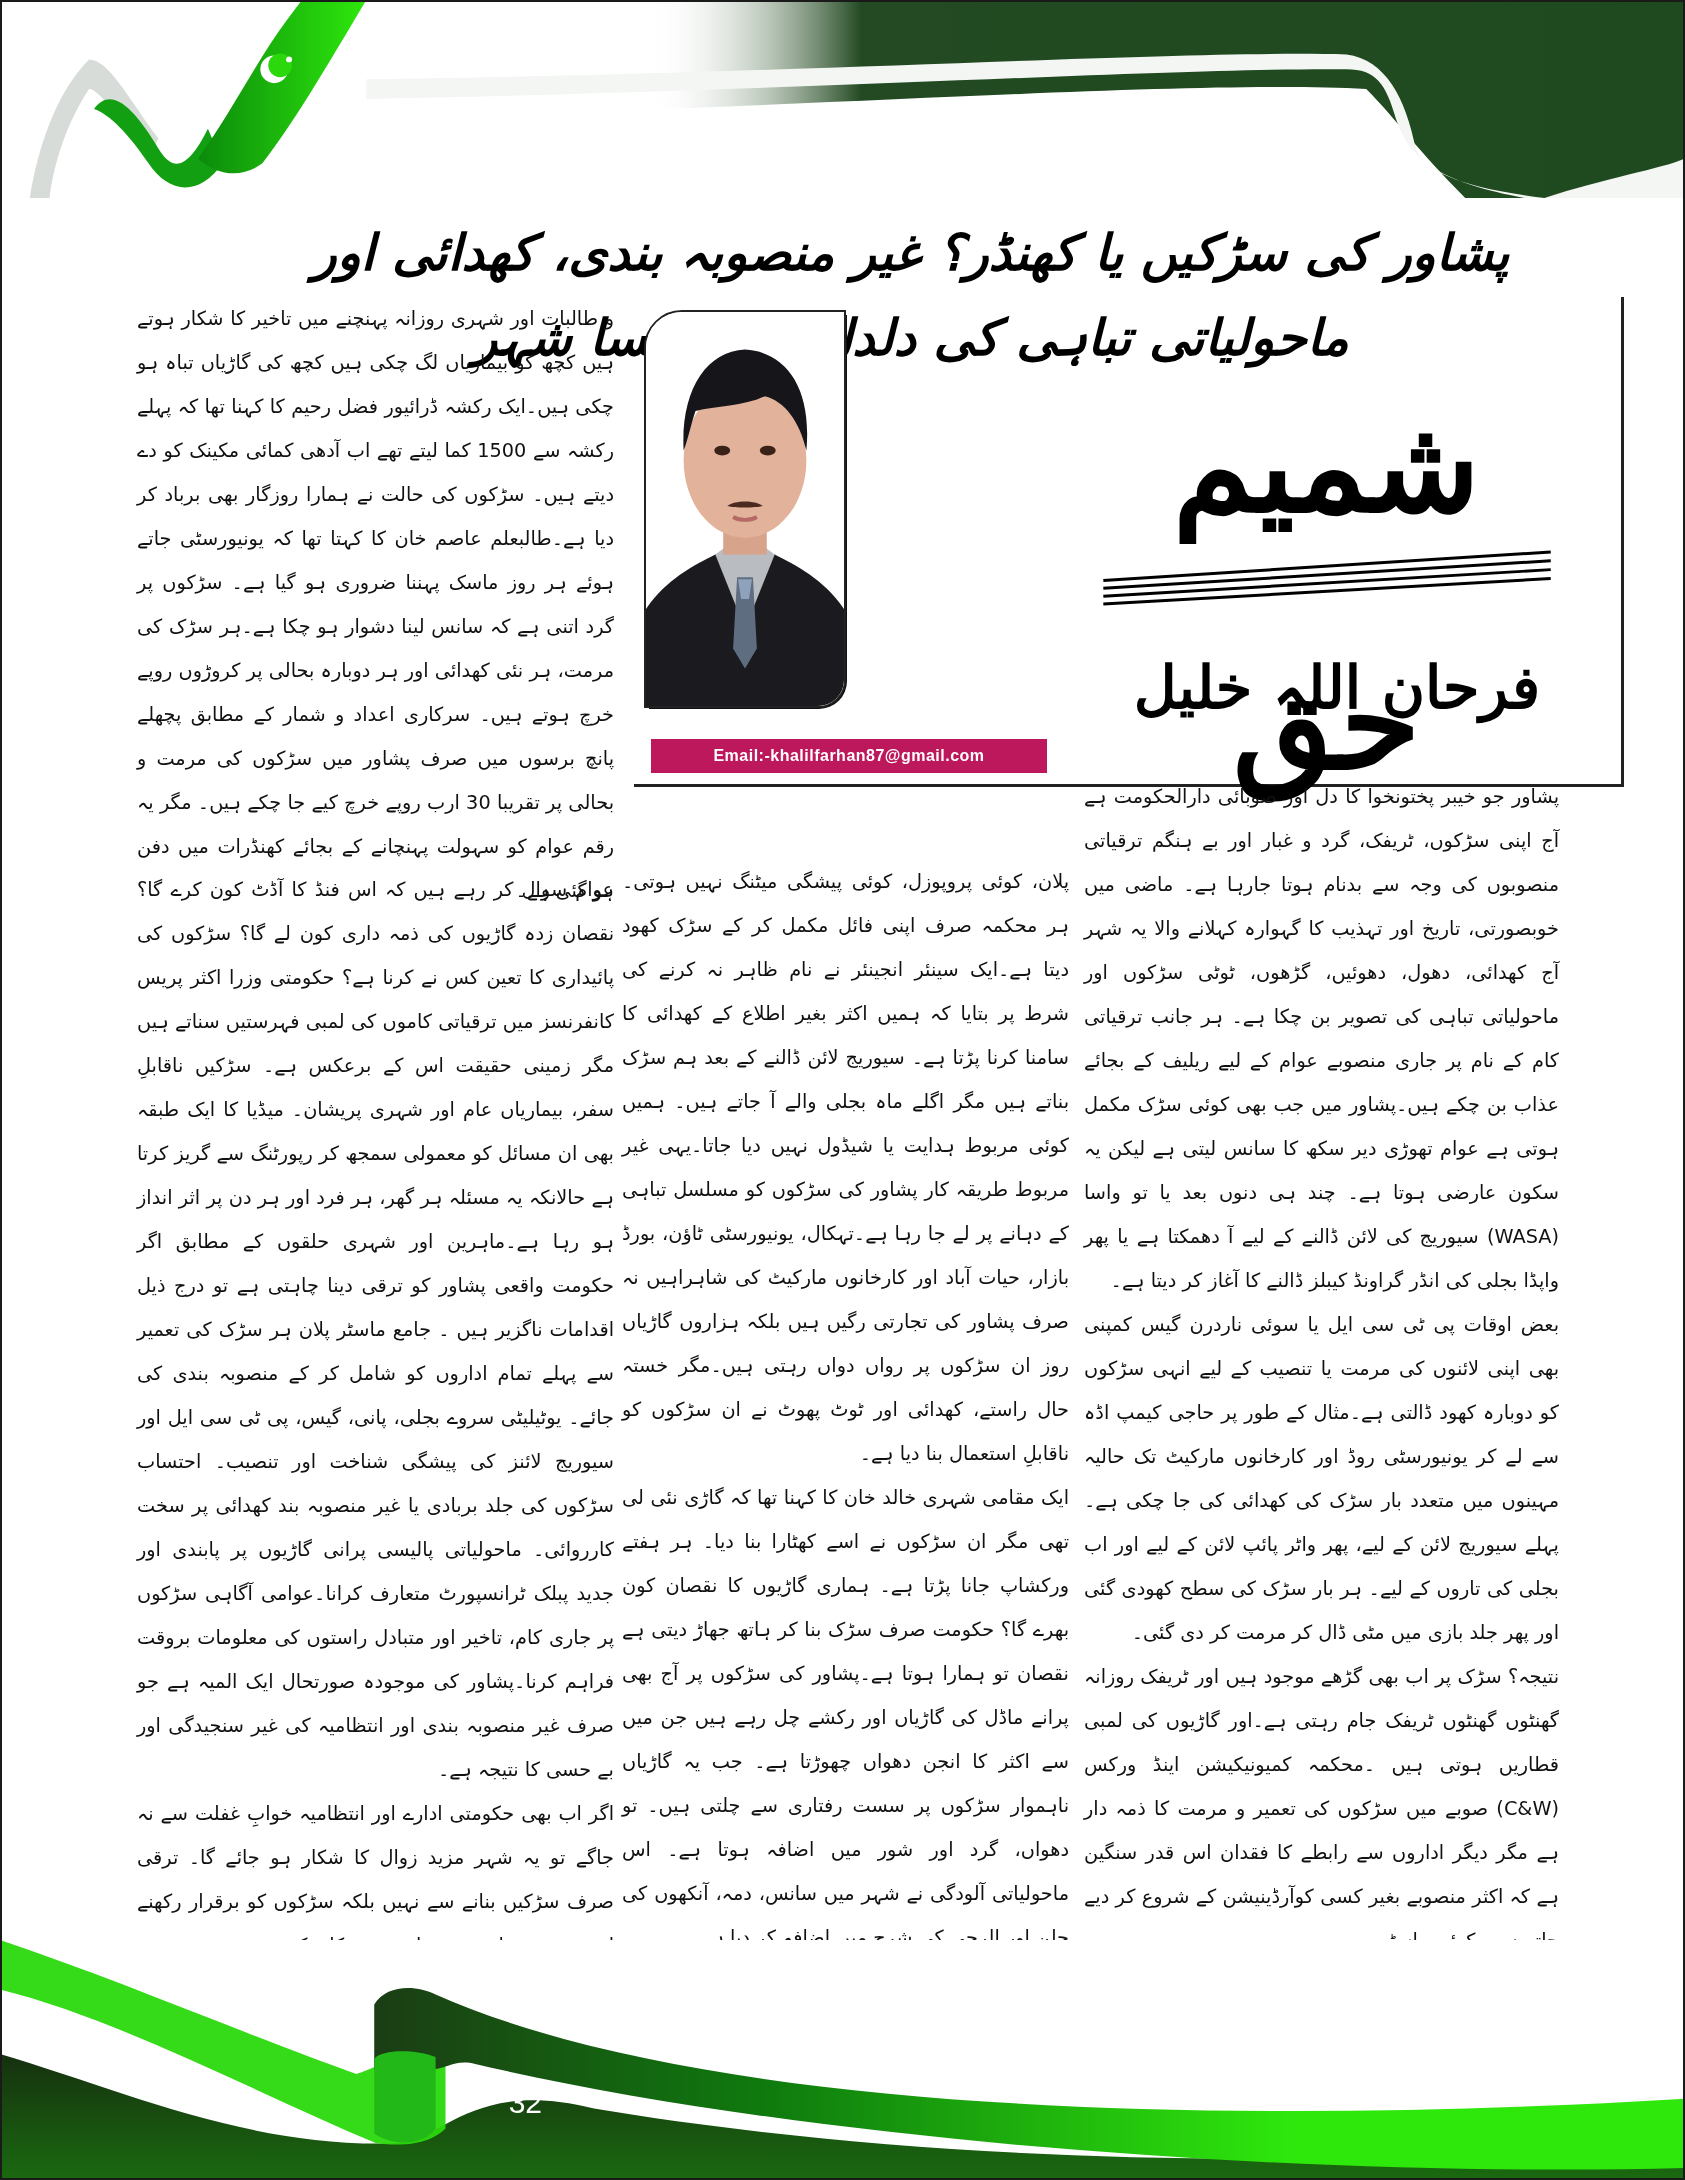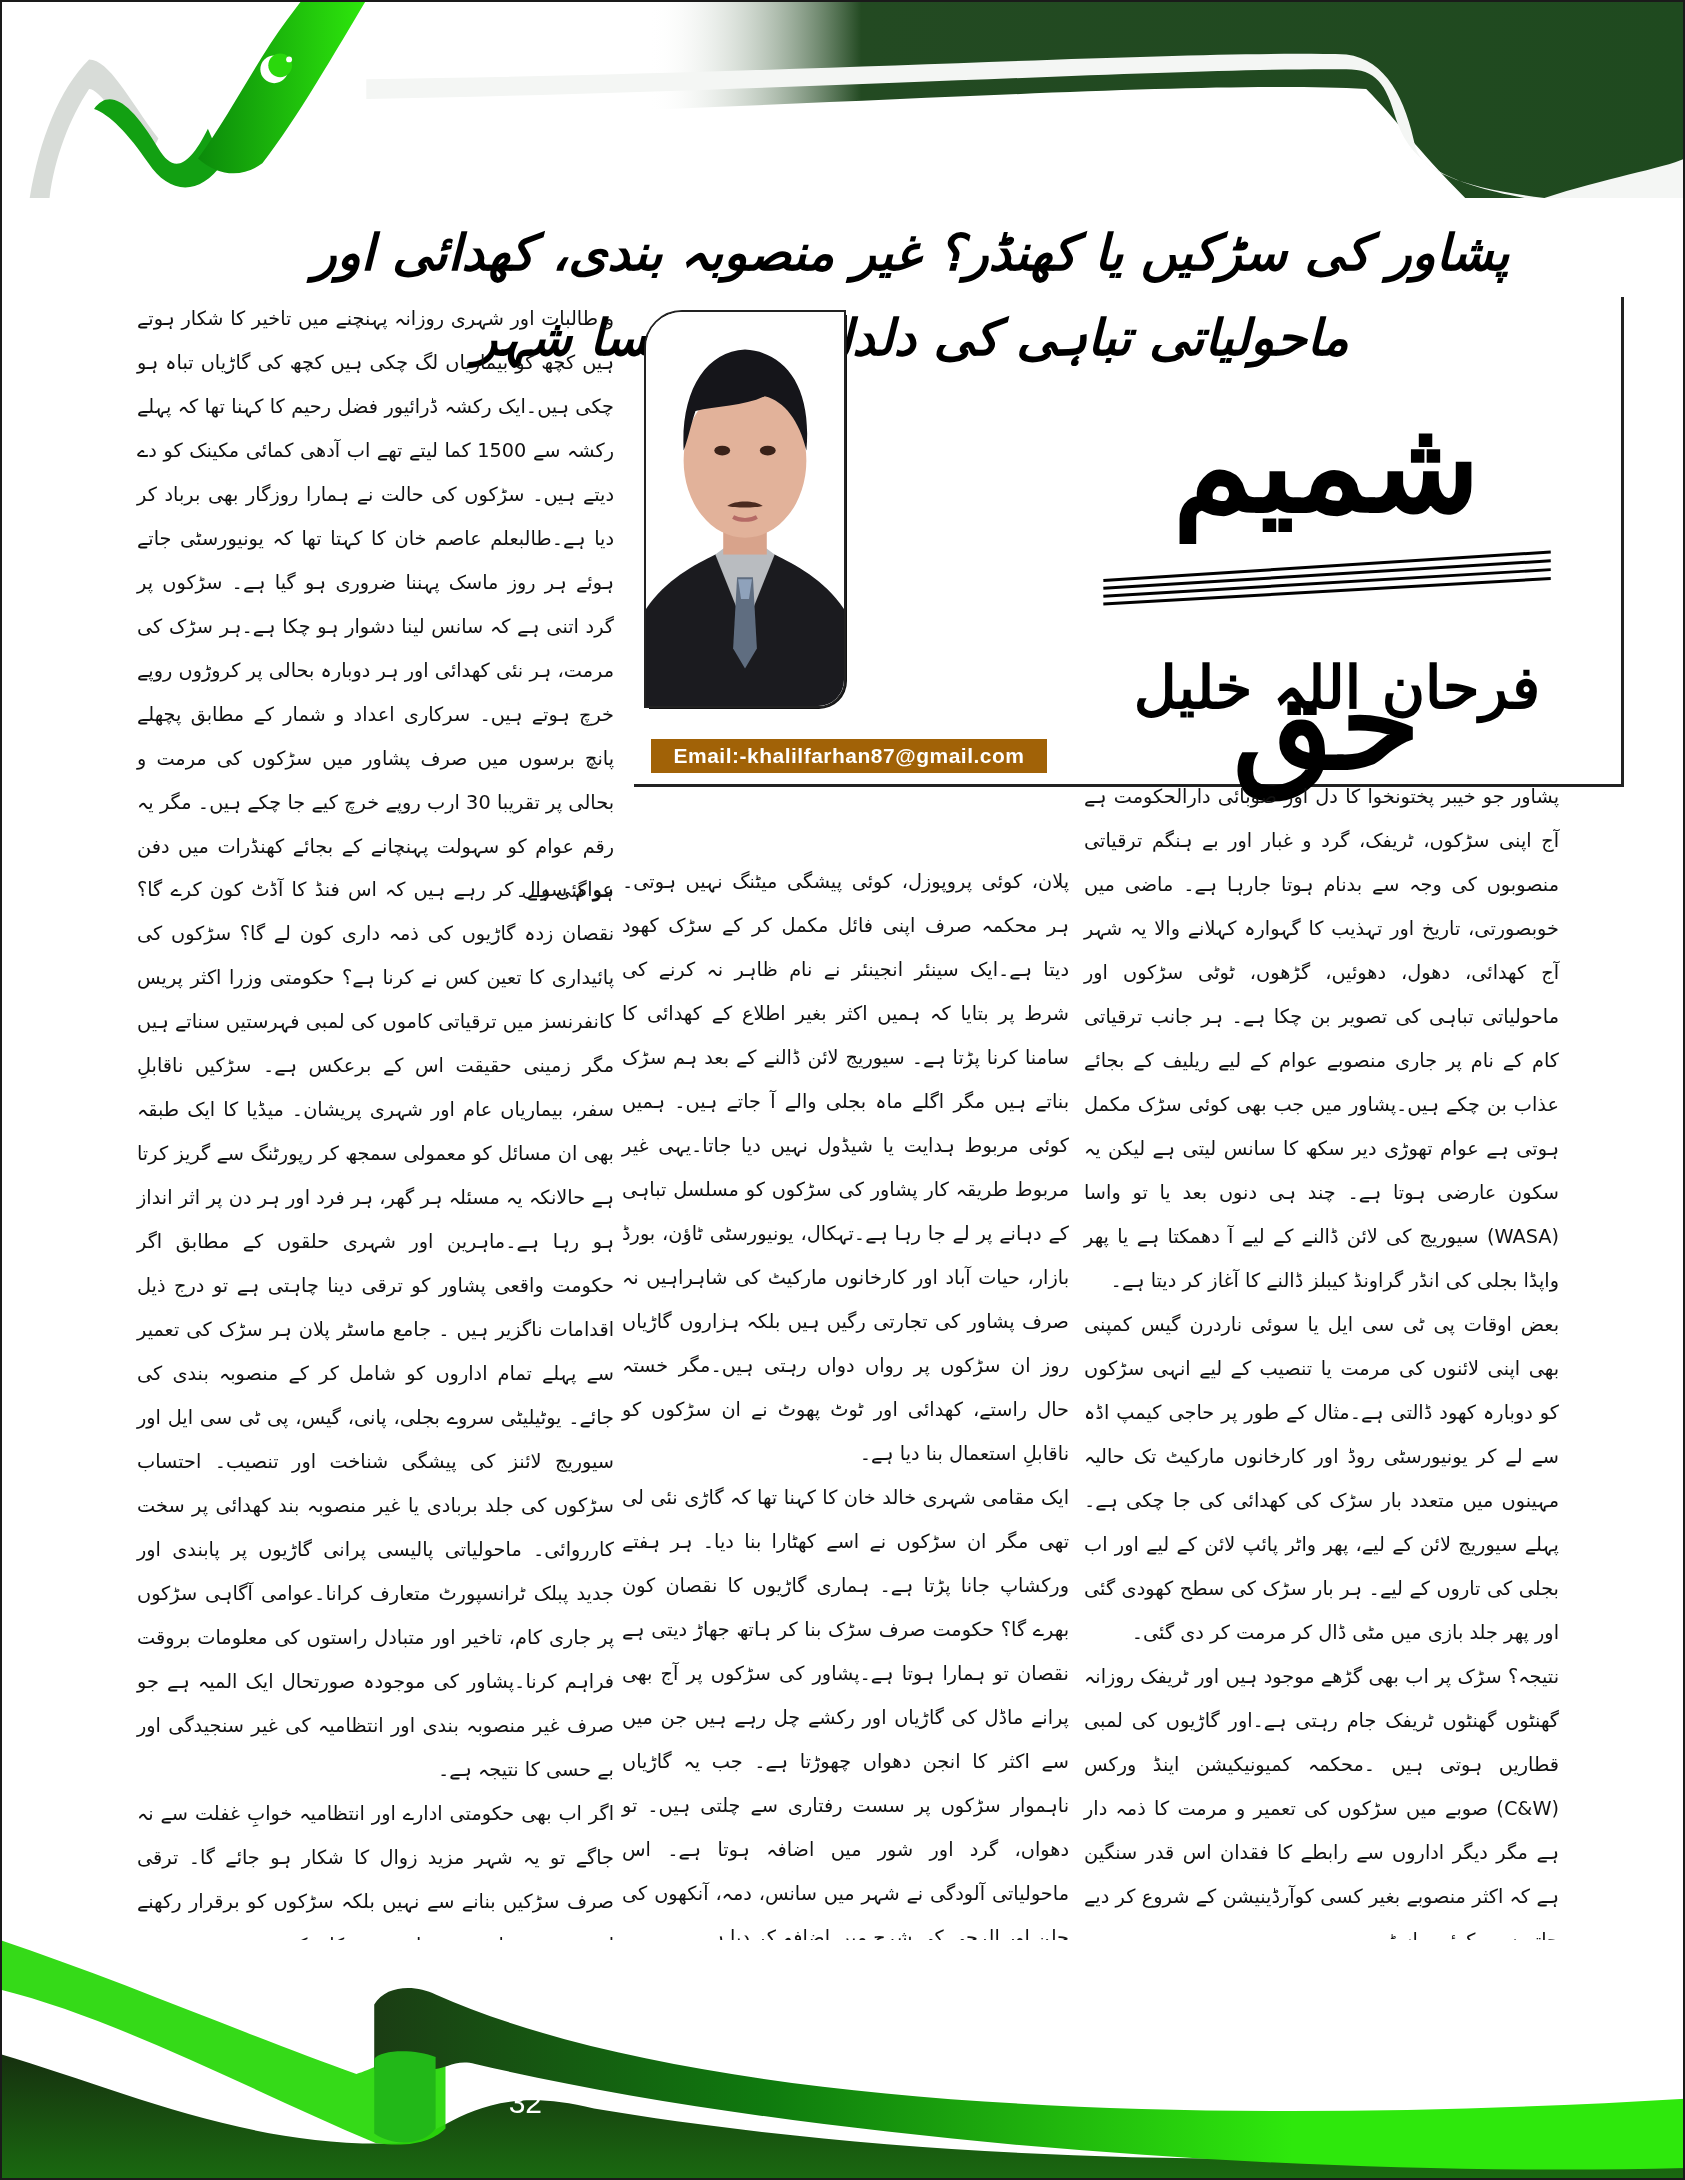--- a/index.html
+++ b/index.html
@@ -16,22 +16,22 @@
               line-height:85px; color:#000; letter-spacing:1px; font-style:italic; }
 
   
   .column-box { position:absolute; left:634px; top:297px; width:990px; height:490px;
                 border-right:3px solid #222; border-bottom:3px solid #222; box-sizing:border-box; }
   .photo { position:absolute; left:644px; top:310px; width:198px; height:394px; border:2px solid #222;
            border-radius:38px 0 28px 0; overflow:hidden; background:#fff; }
   .photo-shadow { position:absolute; left:649px; top:315px; width:198px; height:394px; background:#111;
                   border-radius:38px 0 28px 0; }
 
-  .email-bar { position:absolute; left:651px; top:739px; width:396px; height:34px; background:#a16207;
-               color:#fff; font-family:"Liberation Sans", sans-serif; font-weight:bold; font-size:21px;
+  .email-bar { position:absolute; left:651px; top:739px; width:396px; height:34px; background:#be185d;
+               color:#fff; font-family:"Liberation Sans", sans-serif; font-weight:bold; font-size:16px;
                line-height:34px; text-align:center; letter-spacing:0.5px; }
 
   .column-title { position:absolute; left:1099px; top:337px; width:455px; height:257px; direction:rtl;
                   text-align:center; font-family:"DejaVu Serif", serif; font-weight:bold; font-size:129px;
                   line-height:257px; color:#000; }
   .title-lines { position:absolute; left:1097px; top:549px; width:465px; height:59px; }
   .author-name { position:absolute; left:1129px; top:609px; width:416px; height:158px; direction:rtl;
                  text-align:center; font-family:"DejaVu Serif", serif; font-weight:bold; font-size:59px;
                  line-height:158px; color:#000; }
 

